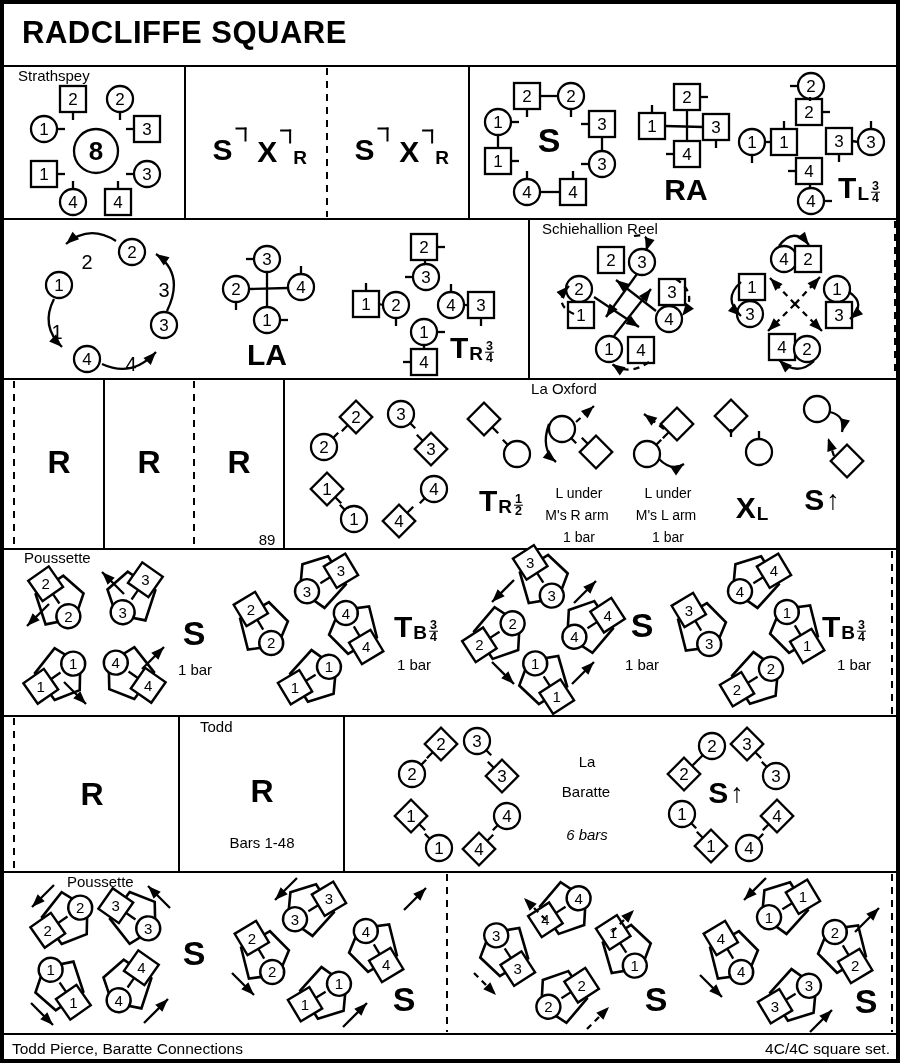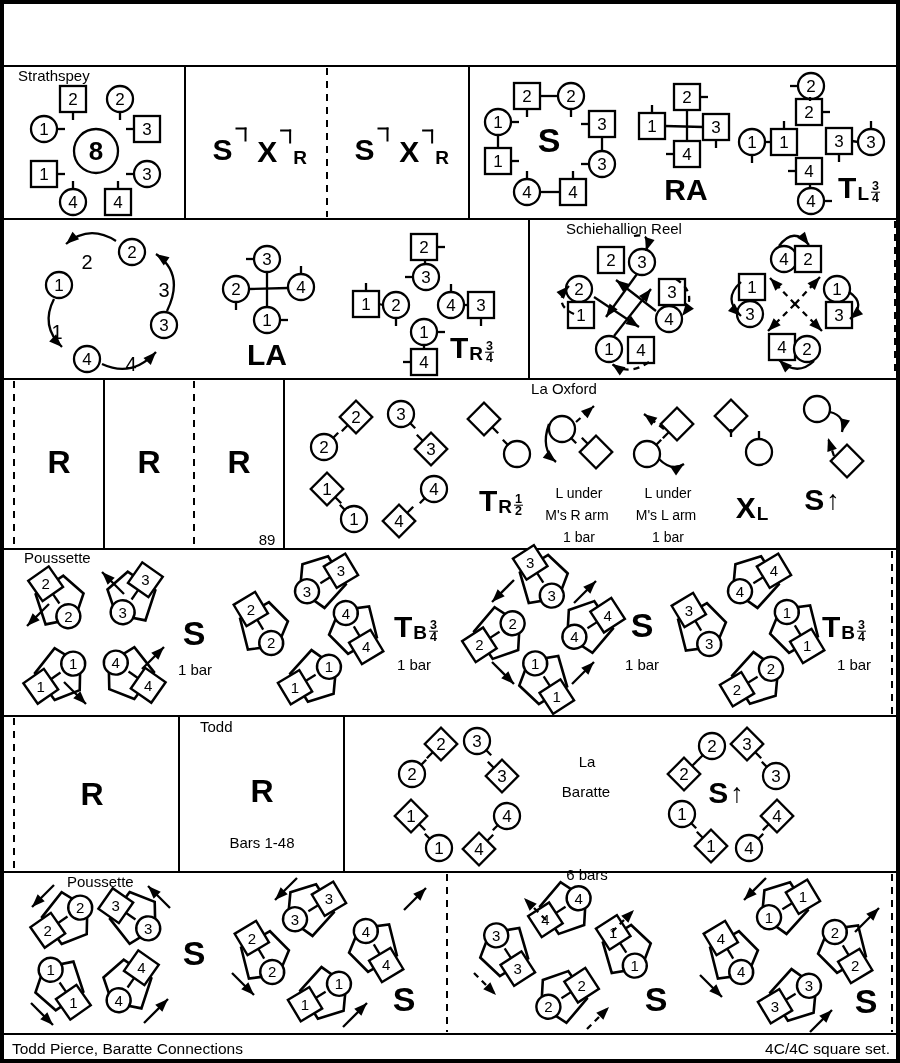--- a/index.html
+++ b/index.html
@@ -21,20 +21,21 @@
   .fu{font-size:27px;font-weight:bold;line-height:1;margin:0 0 -1px 2px;}
   #footer{position:absolute;left:0;top:1030px;width:100%;height:29px;}
   #footer-left{position:absolute;left:8px;top:6px;font-size:15.5px;}
   #footer-right{position:absolute;right:6px;top:6px;font-size:15.5px;}
 </style>
 </head>
 <body>
 
 <div id="page">
   <div id="titlebar">
+    <div id="page-title">RADCLIFFE SQUARE</div>
   </div>
   <svg id="gfx" width="900" height="1063">
       <g>
         <line x1="0" y1="62" x2="898" y2="62" stroke="#000" stroke-width="2"></line>
         <line x1="0" y1="215" x2="898" y2="215" stroke="#000" stroke-width="2"></line>
         <line x1="0" y1="375" x2="898" y2="375" stroke="#000" stroke-width="2"></line>
         <line x1="0" y1="545" x2="898" y2="545" stroke="#000" stroke-width="2"></line>
         <line x1="0" y1="712" x2="898" y2="712" stroke="#000" stroke-width="2"></line>
         <line x1="0" y1="868" x2="898" y2="868" stroke="#000" stroke-width="2"></line>
         <line x1="0" y1="1030" x2="898" y2="1030" stroke="#000" stroke-width="2"></line>
@@ -751,21 +752,21 @@
         <span class="fm" style="font-size: 30px;">LA</span>
       </div>
       <div class="fig" style="left: 468px; top: 344px;">
         <span class="fm" style="font-size: 30px;">T</span>
         <span class="fsub">R</span>
         <span class="frac">
           <span class="ft">3</span>
           <span>4</span>
         </span>
       </div>
-      <div class="txt" style="left: 620px; top: 224px; font-size: 15px;">Schiehallion Reel</div>
+      <div class="txt" style="left: 596px; top: 224px; font-size: 15px;">Schiehallion Reel</div>
       <div class="fig" style="left: 55px; top: 458px;">
         <span class="fm" style="font-size: 32px;">R</span>
       </div>
       <div class="fig" style="left: 145px; top: 458px;">
         <span class="fm" style="font-size: 32px;">R</span>
       </div>
       <div class="fig" style="left: 235px; top: 458px;">
         <span class="fm" style="font-size: 32px;">R</span>
       </div>
       <div class="txt" style="left: 263px; top: 535px; font-size: 15px;">89</div>
@@ -822,21 +823,21 @@
       <div class="fig" style="left: 88px; top: 790px;">
         <span class="fm" style="font-size: 32px;">R</span>
       </div>
       <div class="txt start" style="left: 196px; top: 722px; font-size: 15px;">Todd</div>
       <div class="fig" style="left: 258px; top: 787px;">
         <span class="fm" style="font-size: 32px;">R</span>
       </div>
       <div class="txt" style="left: 258px; top: 838px; font-size: 15px;">Bars 1-48</div>
       <div class="txt" style="left: 583px; top: 757px; font-size: 15px;">La</div>
       <div class="txt" style="left: 582px; top: 787px; font-size: 15px;">Baratte</div>
-      <div class="txt" style="left: 583px; top: 870px; font-size: 15px;">6 bars</div>
+      <div class="txt" style="left: 583px; top: 830px; font-size: 15px; font-style: italic;">6 bars</div>
       <div class="fig" style="left: 722px; top: 789px;">
         <span class="fm" style="font-size: 30px;">S</span>
         <span class="fu">↑</span>
       </div>
       <div class="txt start" style="left: 63px; top: 877px; font-size: 15px;">Poussette</div>
       <div class="fig" style="left: 190px; top: 950px;">
         <span class="fm" style="font-size: 34px;">S</span>
       </div>
       <div class="fig" style="left: 400px; top: 996px;">
         <span class="fm" style="font-size: 34px;">S</span>

